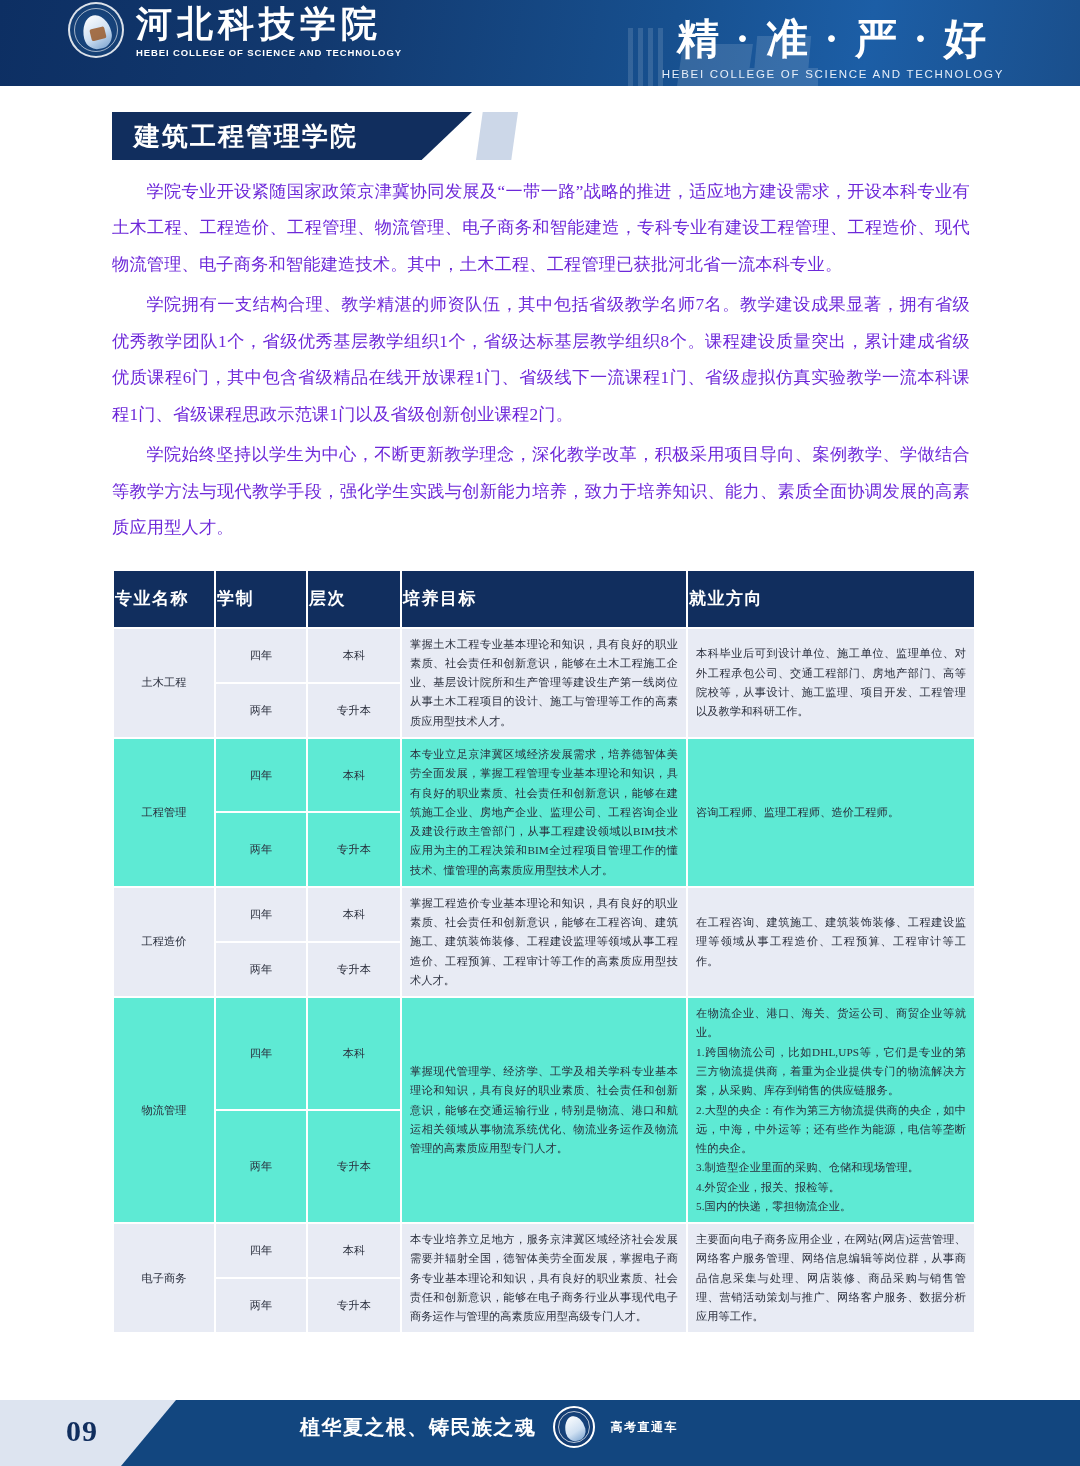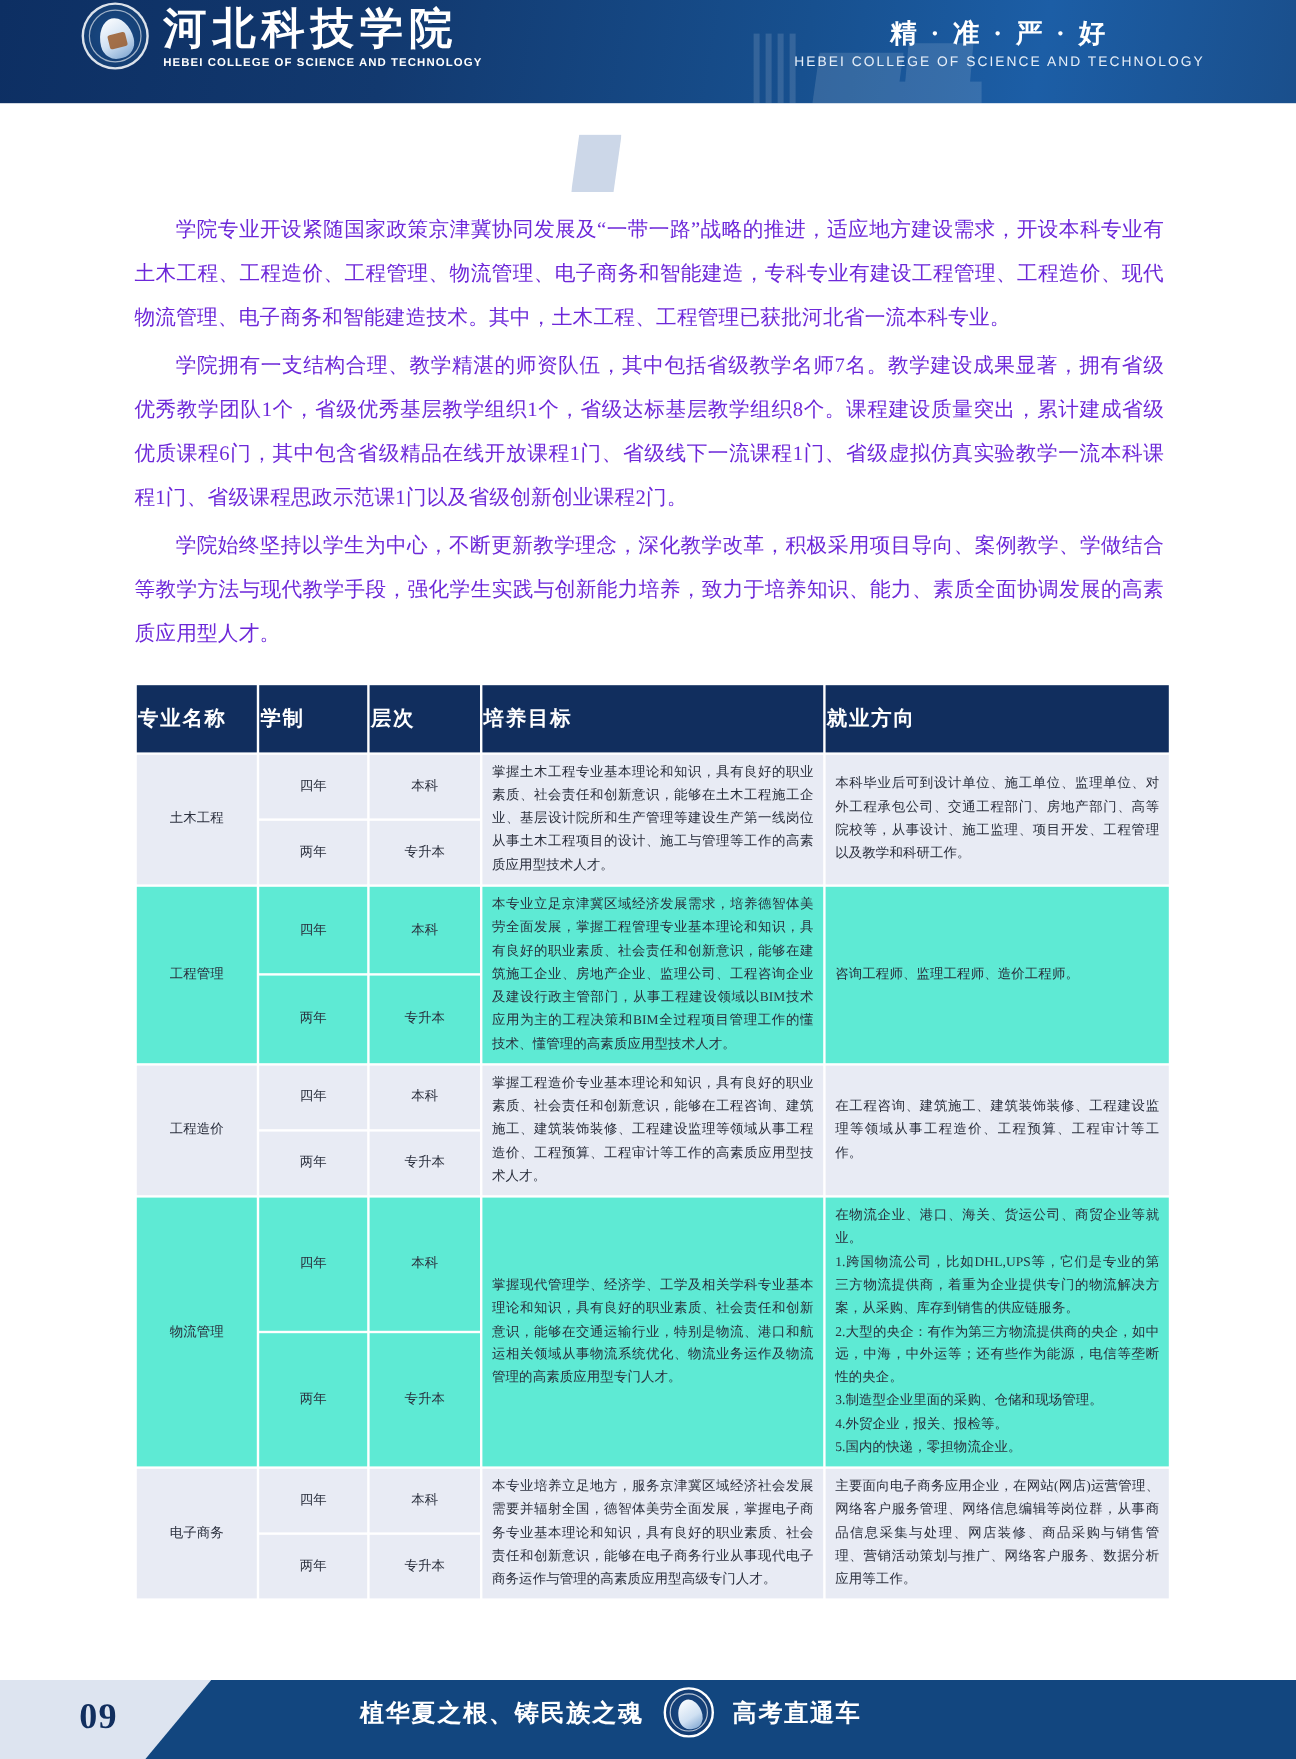--- a/index.html
+++ b/index.html
@@ -107,21 +107,21 @@
     margin-top: 5px;
     white-space: nowrap;
   }
   .motto-block {
     position: absolute;
     right: 76px;
     top: 16px;
     text-align: center;
   }
   .motto-cn {
-    font-size: 22px;
+    font-size: 42px;
     font-weight: bold;
     color: #ffffff;
     letter-spacing: 3px;
     line-height: 1.12;
     white-space: nowrap;
   }
   .motto-en {
     font-family: "Liberation Sans", "DejaVu Sans", sans-serif;
     font-size: 11.5px;
     color: #e6eef8;
@@ -303,21 +303,21 @@
     position: absolute;
     left: 10px;
     top: 8px;
     width: 20px;
     height: 25px;
     border-radius: 50% 50% 45% 45% / 60% 60% 40% 40%;
     background: linear-gradient(160deg, #ffffff 0%, #cfe0f2 60%, #7ba3cf 100%);
     transform: rotate(-14deg);
   }
   .footer-tag {
-    font-size: 20px;
+    font-size: 12px;
     font-weight: bold;
     color: #ffffff;
     letter-spacing: 1.5px;
     white-space: nowrap;
   }
 </style>
 </head>
 <body>
 
 <div class="header">
@@ -341,20 +341,23 @@
     </div>
   </div>
 
   <div class="motto-block">
     <div class="motto-cn">精 · 准 · 严 · 好</div>
     <div class="motto-en">HEBEI COLLEGE OF SCIENCE AND TECHNOLOGY</div>
   </div>
 </div>
 
 <div class="title-wrap">
+  <div class="title-bar">
+    <div class="title-text">建筑工程管理学院</div>
+  </div>
   <div class="title-accent"></div>
 </div>
 
 <div class="content">
   <p class="para">学院专业开设紧随国家政策京津冀协同发展及“一带一路”战略的推进，适应地方建设需求，开设本科专业有土木工程、工程造价、工程管理、物流管理、电子商务和智能建造，专科专业有建设工程管理、工程造价、现代物流管理、电子商务和智能建造技术。其中，土木工程、工程管理已获批河北省一流本科专业。</p>
   <p class="para">学院拥有一支结构合理、教学精湛的师资队伍，其中包括省级教学名师7名。教学建设成果显著，拥有省级优秀教学团队1个，省级优秀基层教学组织1个，省级达标基层教学组织8个。课程建设质量突出，累计建成省级优质课程6门，其中包含省级精品在线开放课程1门、省级线下一流课程1门、省级虚拟仿真实验教学一流本科课程1门、省级课程思政示范课1门以及省级创新创业课程2门。</p>
   <p class="para">学院始终坚持以学生为中心，不断更新教学理念，深化教学改革，积极采用项目导向、案例教学、学做结合等教学方法与现代教学手段，强化学生实践与创新能力培养，致力于培养知识、能力、素质全面协调发展的高素质应用型人才。</p>
 </div>
 
 <div class="table-wrap">

